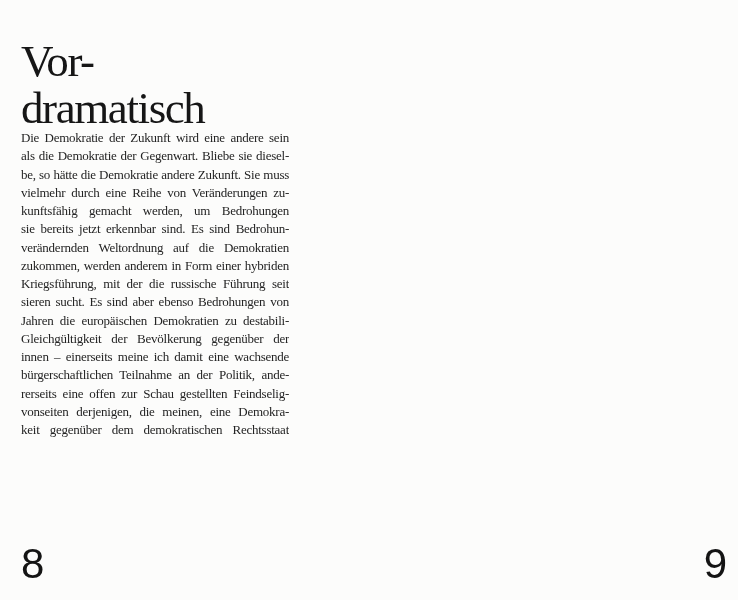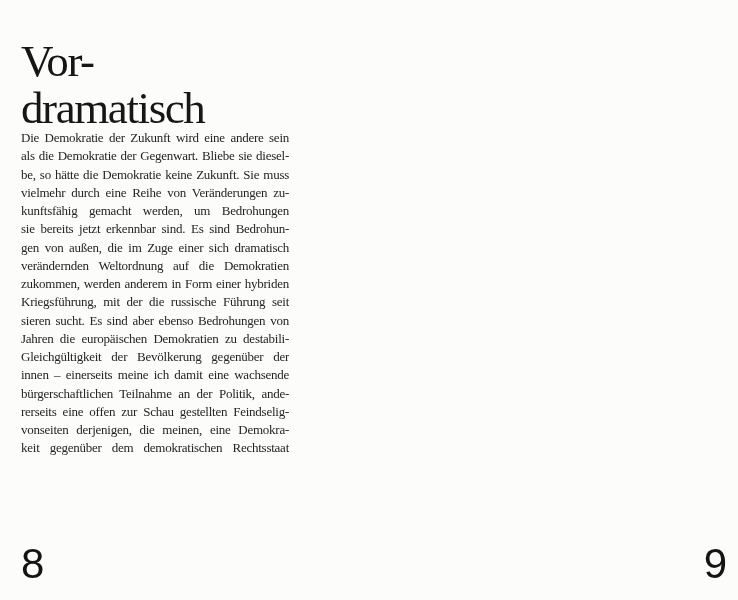--- a/index.html
+++ b/index.html
@@ -64,25 +64,24 @@
 <div class="spread">
 
   <div class="page-half page-left">
     <h1 class="chapter-heading">
       <span class="hline">Vor-</span>
       <span class="hline">dramatisch</span>
     </h1>
     <div class="text-col col-left" id="col-left">
         <div class="text-line">Die Demokratie der Zukunft wird eine andere sein</div>
         <div class="text-line">als die Demokratie der Gegenwart. Bliebe sie diesel-</div>
-        <div class="text-line">be, so hätte die Demokratie keine Zukunft. Sie muss</div>
+        <div class="text-line">be, so hätte die Demokratie andere Zukunft. Sie muss</div>
         <div class="text-line">vielmehr durch eine Reihe von Veränderungen zu-</div>
         <div class="text-line">kunftsfähig gemacht werden, um Bedrohungen</div>
         <div class="text-line">sie bereits jetzt erkennbar sind. Es sind Bedrohun-</div>
-        <div class="text-line">gen von außen, die im Zuge einer sich dramatisch</div>
         <div class="text-line">verändernden Weltordnung auf die Demokratien</div>
         <div class="text-line">zukommen, werden anderem in Form einer hybriden</div>
         <div class="text-line">Kriegsführung, mit der die russische Führung seit</div>
         <div class="text-line">sieren sucht. Es sind aber ebenso Bedrohungen von</div>
         <div class="text-line">Jahren die europäischen Demokratien zu destabili-</div>
         <div class="text-line">Gleichgültigkeit der Bevölkerung gegenüber der</div>
         <div class="text-line">innen – einerseits meine ich damit eine wachsende</div>
         <div class="text-line">bürgerschaftlichen Teilnahme an der Politik, ande-</div>
         <div class="text-line">rerseits eine offen zur Schau gestellten Feindselig-</div>
         <div class="text-line">vonseiten derjenigen, die meinen, eine Demokra-</div>

